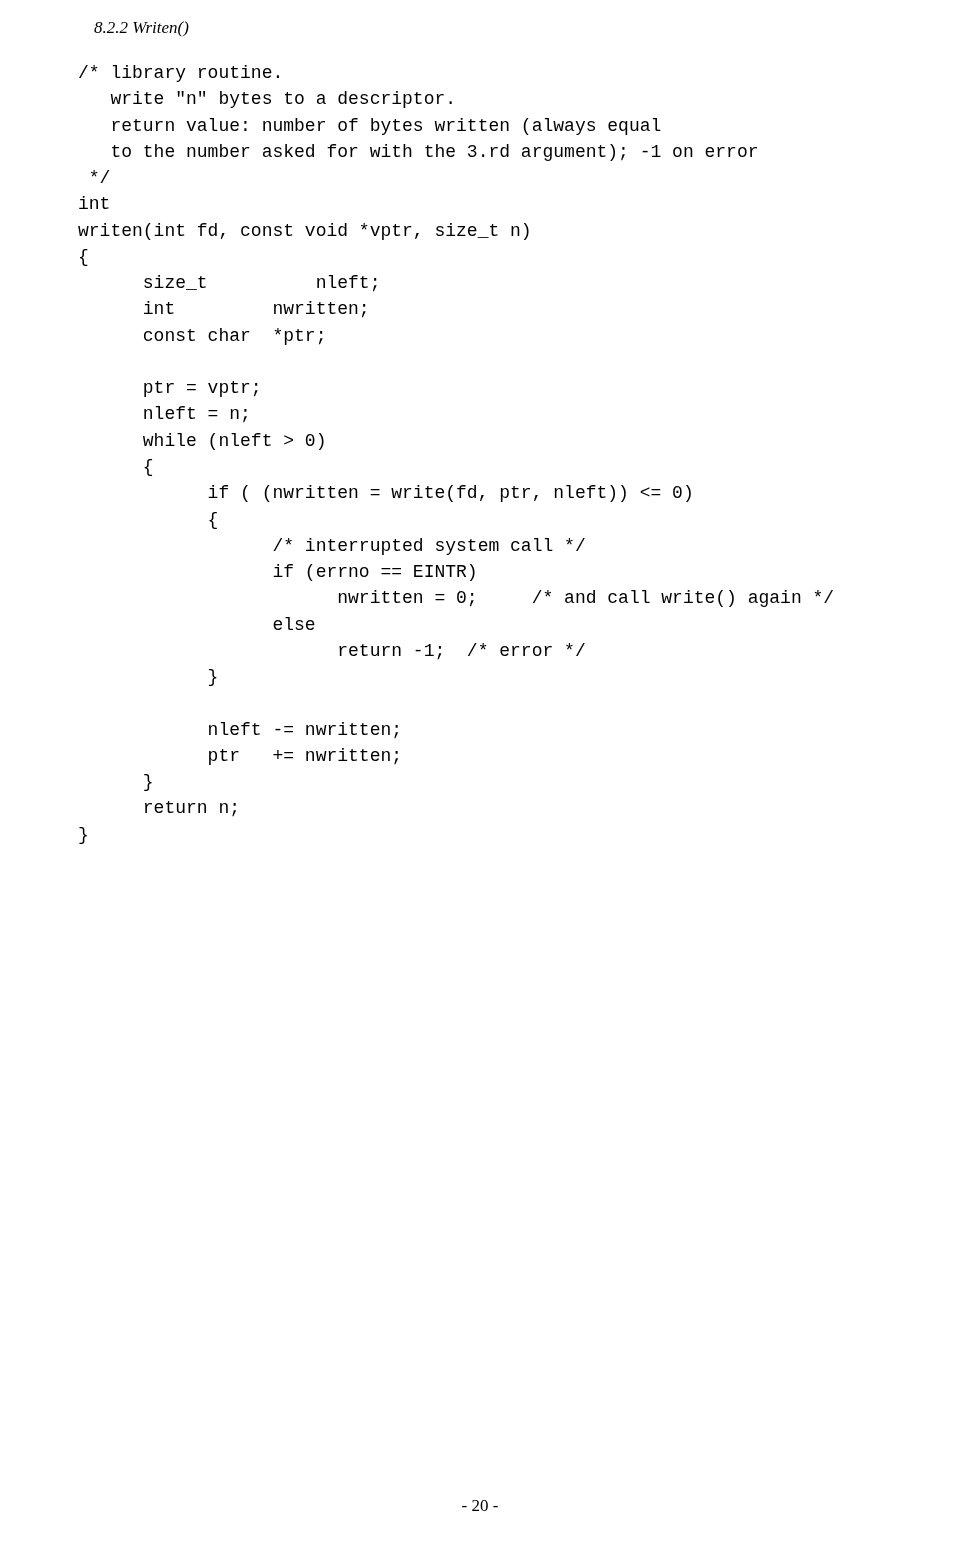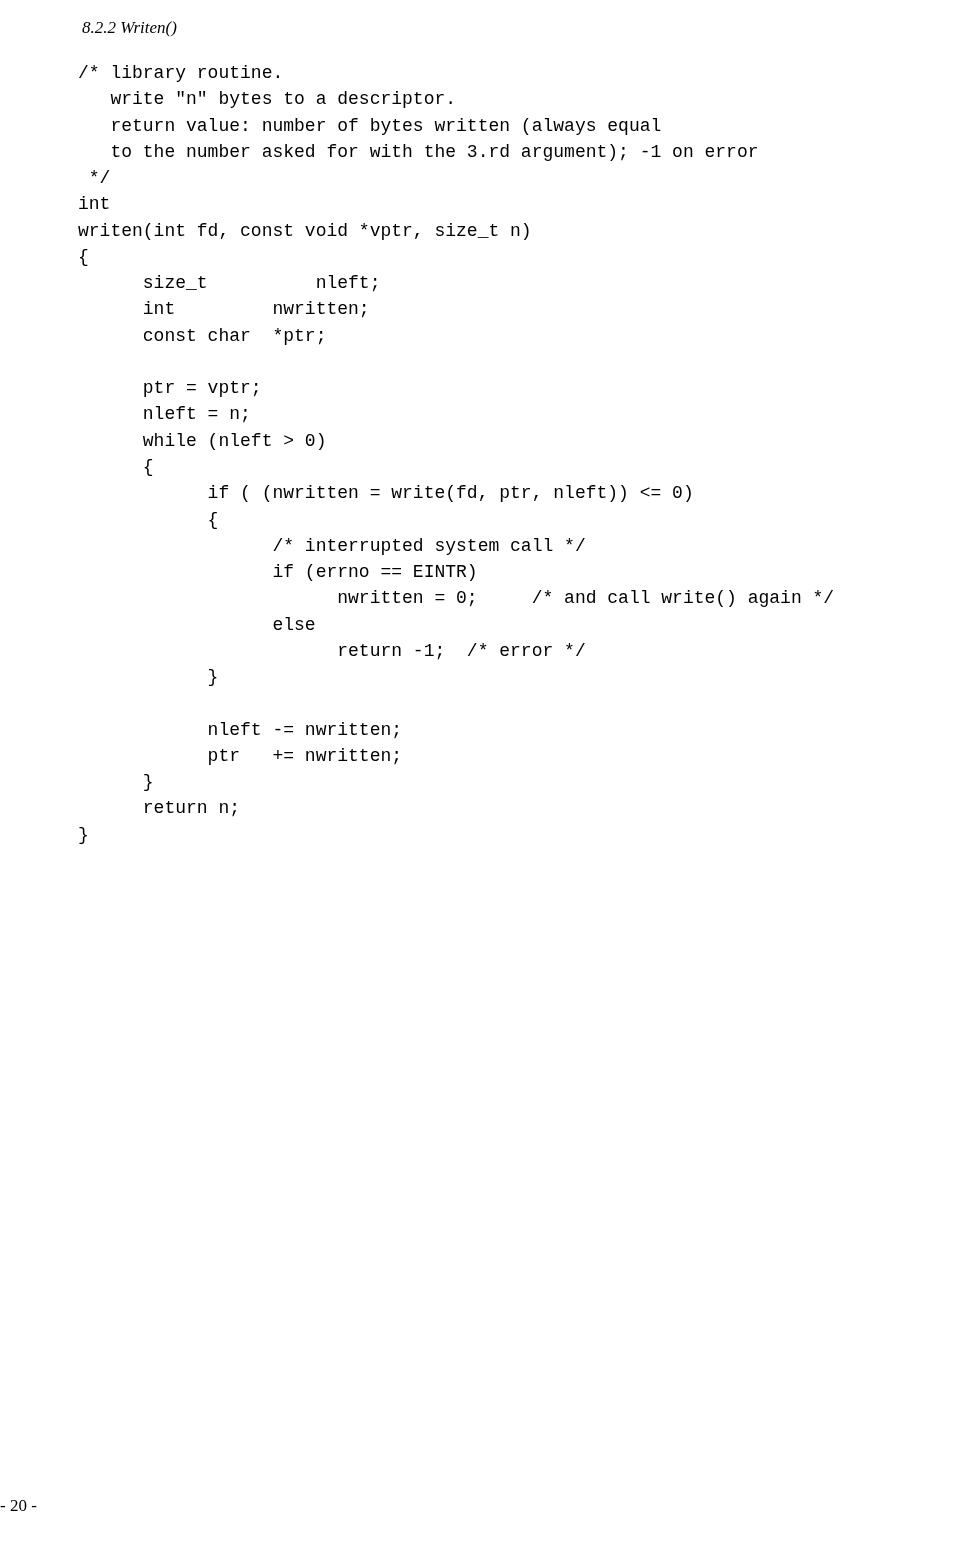--- a/index.html
+++ b/index.html
@@ -13,36 +13,37 @@
     position: relative;
   }
   .page {
     padding: 18px 78px 0 78px;
     box-sizing: border-box;
   }
   .section-heading {
     font-style: italic;
     font-family: "Times New Roman", Times, serif;
     font-size: 17px;
-    margin: 0 0 22px 4px;
+    margin: 0 0 22px 16px;
     padding: 0;
   }
   .code-block {
     font-family: "Courier New", Courier, monospace;
     font-size: 18px;
     line-height: 1.46;
     white-space: pre;
     margin: 0;
     padding: 0;
   }
   .page-number {
     position: absolute;
     bottom: 40px;
     left: 0;
     right: 0;
+    text-align: center;
     font-family: "Times New Roman", Times, serif;
     font-size: 17px;
   }
 </style>
 </head>
 <body>
 
 <div class="page">
   <div class="section-heading">8.2.2 Writen()</div>
   <pre class="code-block">/* library routine.

